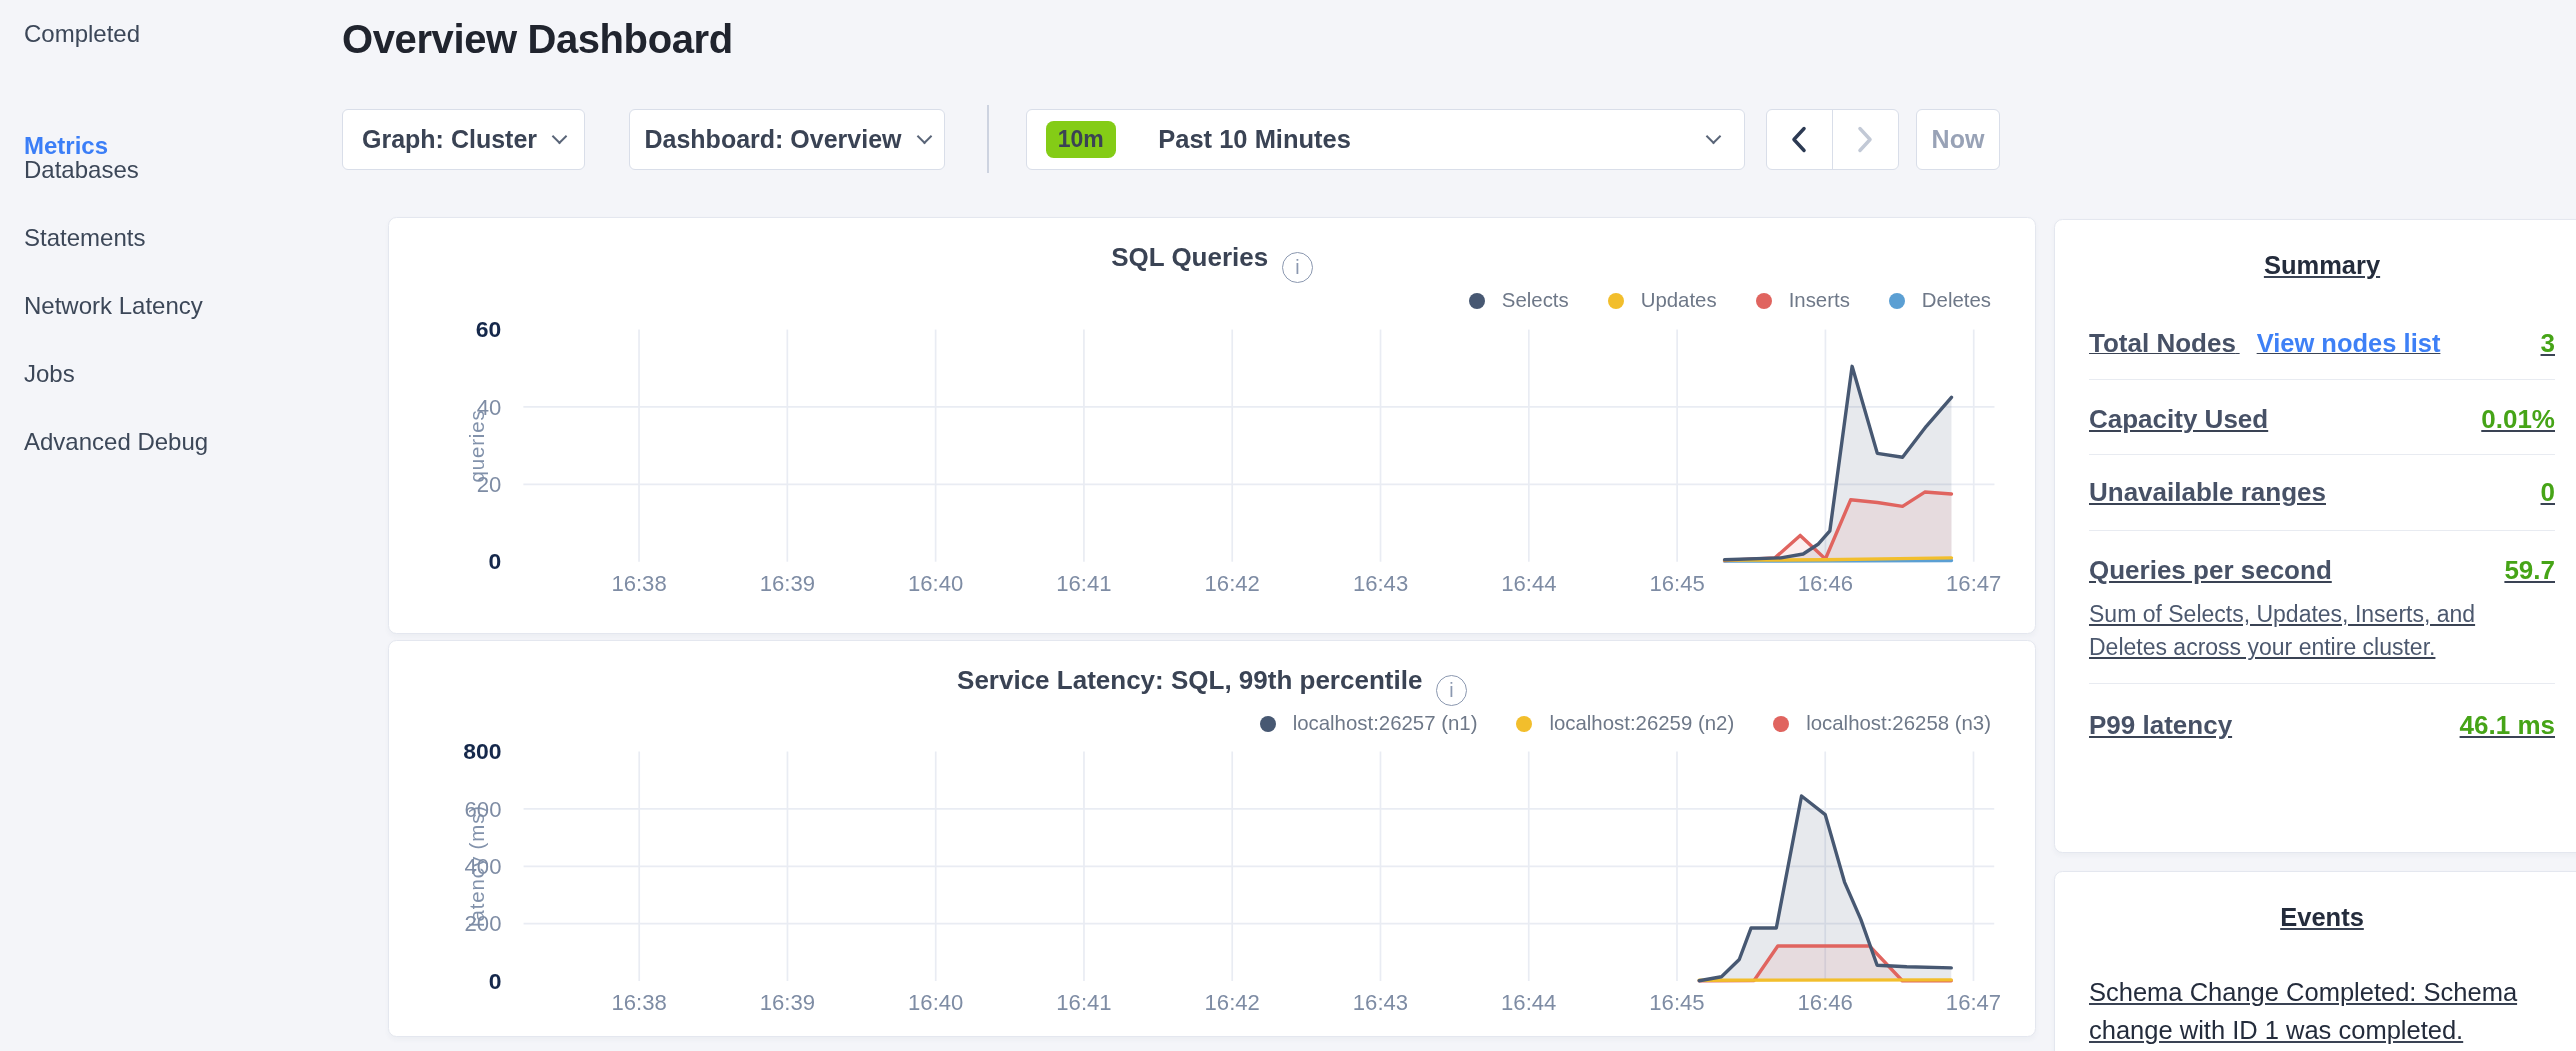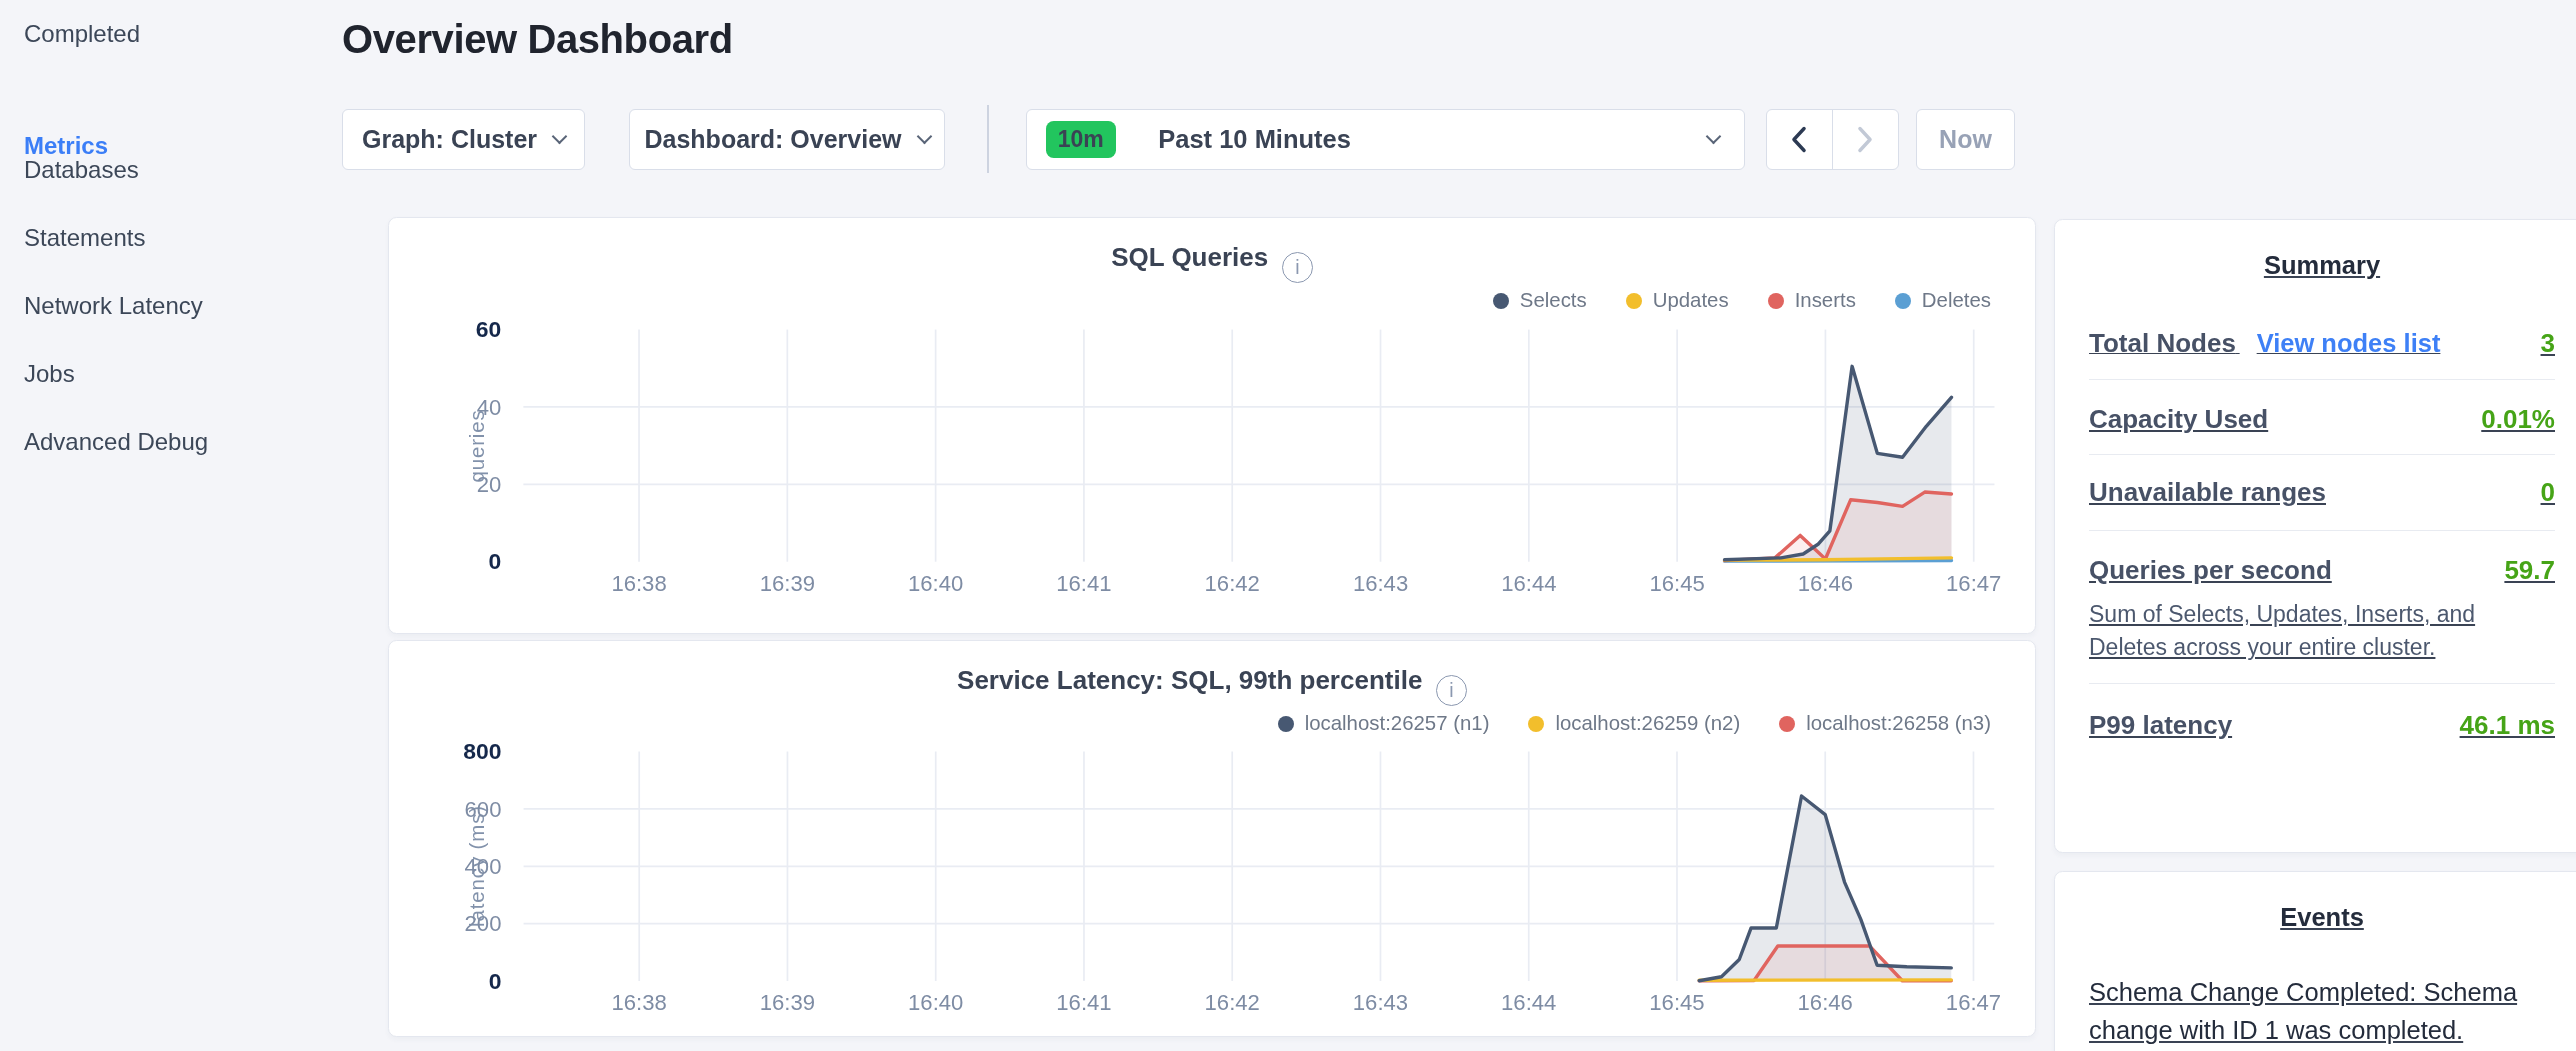--- a/index.html
+++ b/index.html
@@ -29,32 +29,32 @@
     font-size:25px; font-weight:700; color:#3a4354; cursor:pointer;
   }
   .chev {
     width:11px; height:11px; display:inline-block;
     border-right:2.6px solid #5a6578; border-bottom:2.6px solid #5a6578;
     transform:rotate(45deg); margin-top:-6.8px;
   }
   .controls-divider { position:absolute; left:987px; top:105px; width:1.7px; height:68px; background:#cdd3e0; }
   .time-box { left:1026px; width:719px; justify-content:flex-start; }
   .time-badge {
-    margin-left:18.7px; background:#22c55e; border-radius:7.7px;
+    margin-left:18.7px; background:#84cc16; border-radius:7.7px;
     padding:5.1px 12px; font-size:23px; font-weight:700; color:#3a4354;
   }
   .time-label { margin-left:25.5px; font-size:25.5px; }
   .time-chev { margin-left:auto; margin-right:25.5px; }
   .arrow-group {
     position:absolute; left:1766px; top:109px; width:133px; height:61px;
     background:#fff; border:1.7px solid #d9dee9; border-radius:6px; display:flex;
   }
   .arrow-btn { width:50%; display:flex; align-items:center; justify-content:center; cursor:pointer; }
   .arrow-btn:first-child { border-right:1.7px solid #d9dee9; }
-  .now-btn { left:1916px; width:99px; color:#98a2b6; cursor:default; }
+  .now-btn { left:1916px; width:84px; color:#98a2b6; cursor:default; }
   
   .card {
     position:absolute; background:#fff;
     border:1.7px solid #e4e7ef; border-radius:8.5px;
     box-shadow:0 2.6px 5.1px rgba(60,70,90,0.04);
     margin-left:46px;
   }
   #chart-card-0 { left:342px; top:217px; width:1648px; height:417px; }
   #chart-card-1 { left:342px; top:640px; width:1648px; height:397px; }
   #summary-card { left:2008px; top:219px; width:536px; height:634px; }
@@ -67,21 +67,21 @@
   .info-icon {
     display:inline-flex; width:31px; height:31px; margin-left:13.6px;
     border:1.7px solid #8b98b0; border-radius:50%; color:#8b98b0;
     align-items:center; justify-content:center;
     font-size:19.6px; font-weight:400; vertical-align:-7.7px; cursor:pointer;
   }
   .legend {
     position:absolute; top:71px; right:44px;
     display:flex; gap:39px; font-size:20.4px; color:#6e7888;
   }
-  .legend-item { display:flex; align-items:center; gap:11px; cursor:pointer; }
+  .legend-item { display:flex; align-items:center; gap:17px; cursor:pointer; }
   .legend-dot { width:16px; height:16px; border-radius:50%; }
   .ylabel {
     position:absolute; font-size:20.4px; color:#8292ab; letter-spacing:0.9px;
     transform:translate(-50%,-50%) rotate(-90deg); white-space:nowrap;
   }
   .chart-svg { position:absolute; left:0; top:0; }
   .xtick { font-size:26px; fill:#7e8ca4; font-weight:500; }
   .ytick { font-size:26px; fill:#7e8ca4; font-weight:500; }
   .ytick.strong { fill:#15284b; font-weight:700; font-size:27px; }
   

